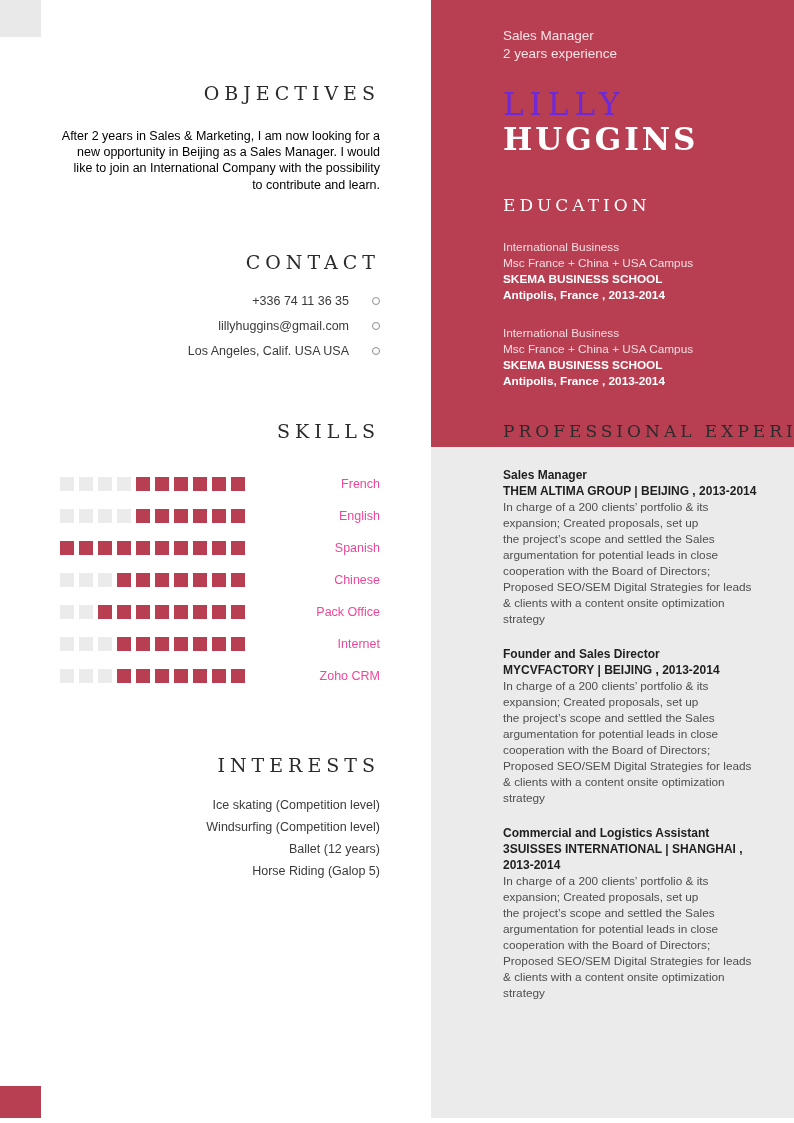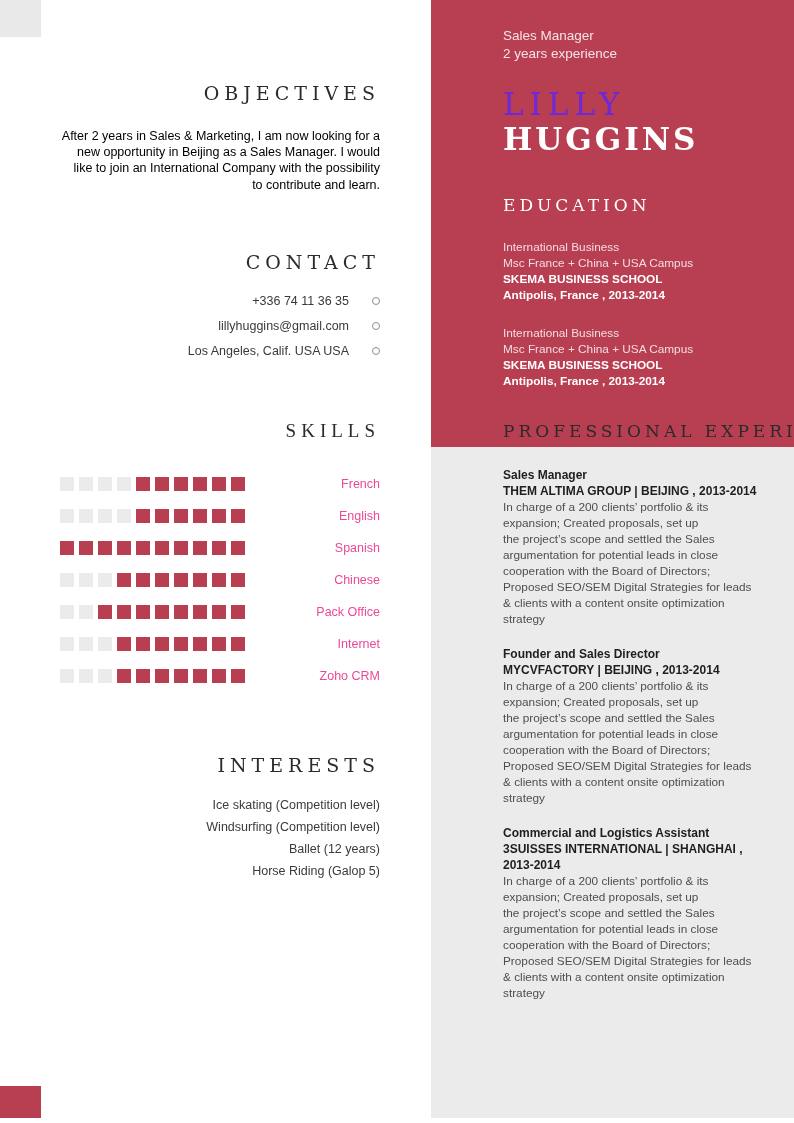--- a/index.html
+++ b/index.html
@@ -69,21 +69,21 @@
     font-size:12.5px;
     color:#3a3a3a;
     text-align:right;
   }
   .contact-dot {
     width:8px; height:8px; border-radius:50%;
     border:1px solid #8e8e8e;
     flex:0 0 auto;
   }
 
-  #skills-head { margin-top:62px;font-family:Liberation Serif, serif; }
+  #skills-head { margin-top:62px; }
   .skills-list { margin-top:26px; }
   .skill-row {
     display:flex; align-items:center;
     height:32px;
   }
   .squares { display:flex; gap:5px; flex:0 0 auto; }
   .sq { width:14px; height:14px; }
   .sq.on  { background:#b83e52; }
   .sq.off { background:#ebebeb; }
   .skill-label {

